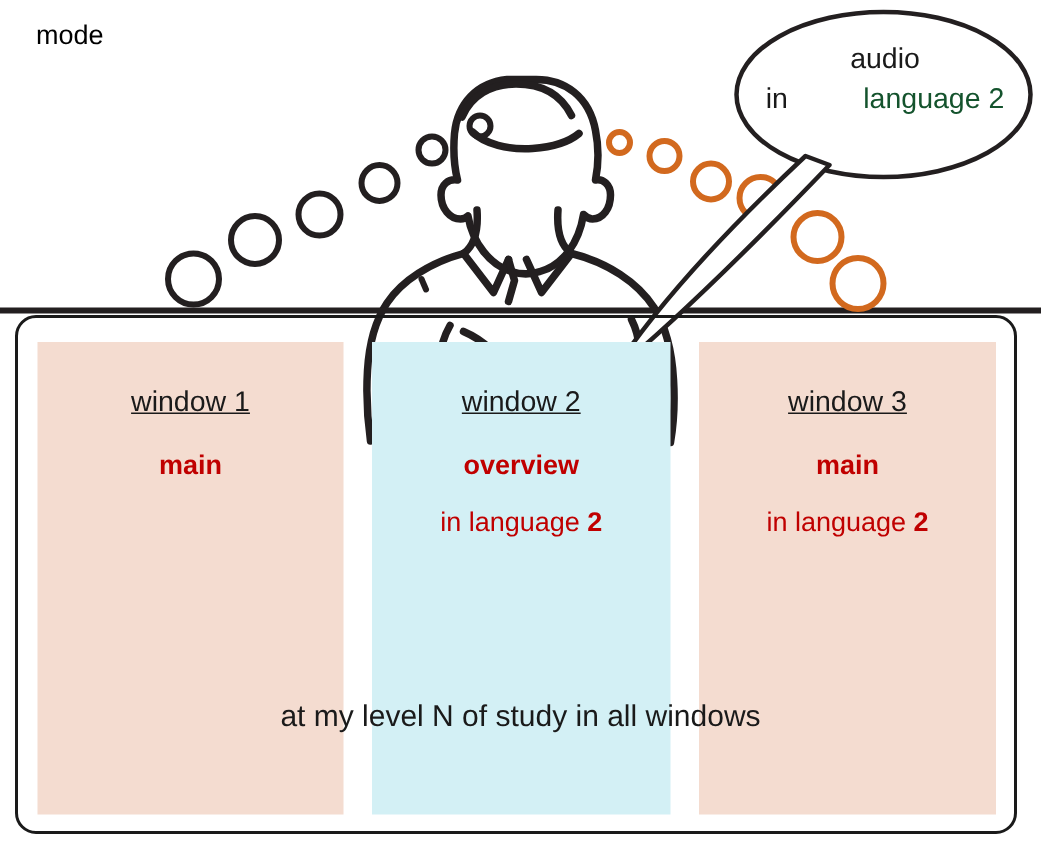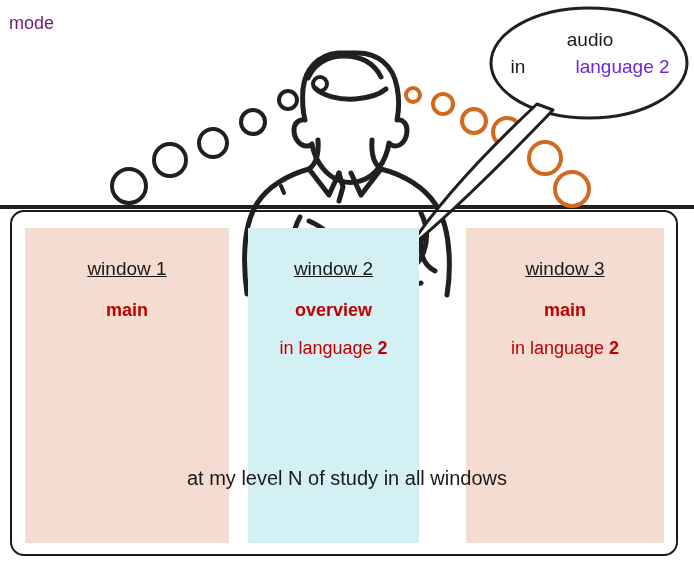--- a/index.html
+++ b/index.html
@@ -7,55 +7,55 @@
     width:694px;height:564px;
     background:#ffffff;
     font-family:"Liberation Sans", sans-serif;
     overflow:hidden;
     position:relative;
   }
   #stage{position:absolute;left:0;top:0;width:694px;height:564px;}
 
   
   .mode-label{
-    position:absolute;left:9px;top:14px;
-    font-size:18px;color:#701a75;line-height:1;
+    position:absolute;left:24px;top:14px;
+    font-size:18px;color:#000000;line-height:1;
   }
   .mode-value{
     position:absolute;left:13px;top:40px;
     font-size:42px;font-weight:bold;color:#c55a11;
     line-height:1;letter-spacing:-0.5px;
   }
 
   
   .art{position:absolute;left:0;top:0;width:694px;height:564px;pointer-events:none;}
 
   
   .bubble-text{
     position:absolute;left:500px;top:26px;width:180px;
     text-align:center;font-size:19px;line-height:27px;color:#1a1a1a;
   }
-  .bubble-text .orange{color:#6d28d9;margin-left:45px;}
+  .bubble-text .orange{color:#14532d;margin-left:45px;}
 
   
   .panel{
     position:absolute;left:10px;top:210px;
     width:668px;height:346px;
     border:2px solid #1a1a1a;
     border-radius:14px;
     background:transparent;
     box-sizing:border-box;
   }
 
   
   .col{
     position:absolute;top:228px;height:315px;
   }
   .col-1{left:25px;width:204px;background:#f4dcd0;}
-  .col-2{left:248px;width:171px;background:#d3f0f5;}
+  .col-2{left:248px;width:199px;background:#d3f0f5;}
   .col-3{left:466px;width:198px;background:#f4dcd0;}
 
   .col-title{
     position:absolute;top:30px;left:0;width:100%;
     text-align:center;font-size:19px;color:#1a1a1a;text-decoration:underline;
   }
   .col-kind{
     position:absolute;top:72px;left:0;width:100%;
     text-align:center;font-size:18px;font-weight:bold;color:#c00000;
   }

